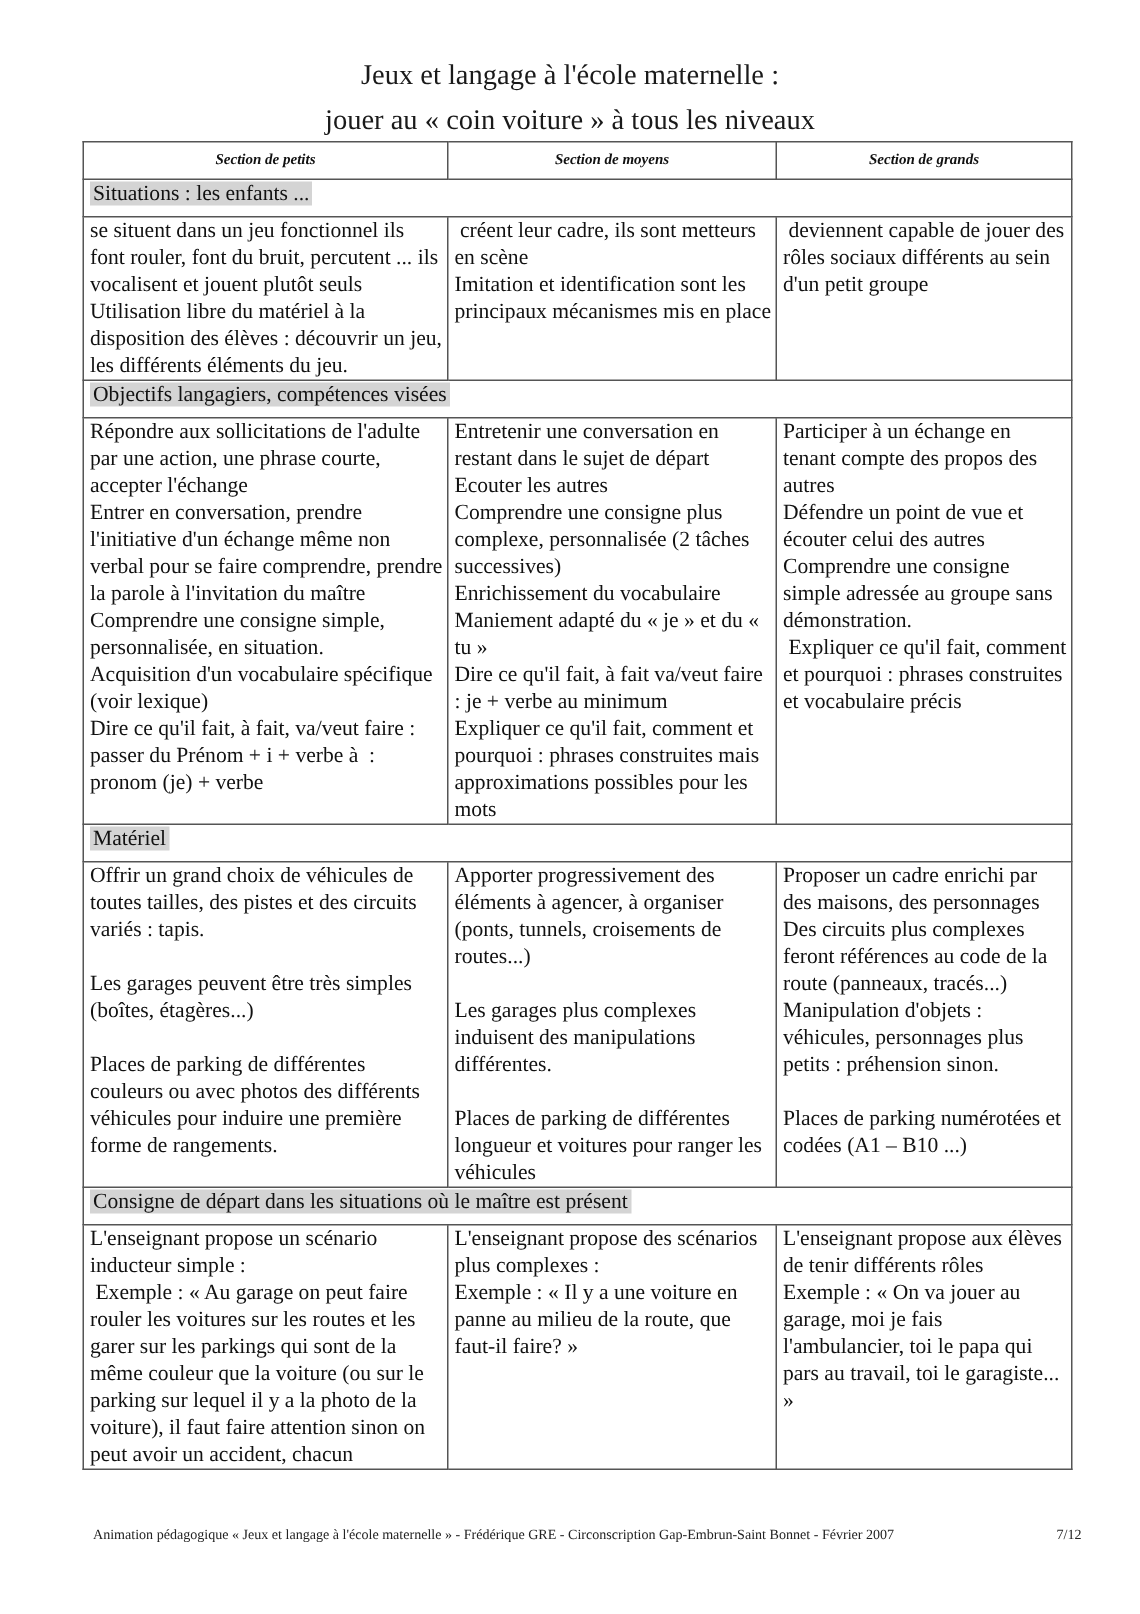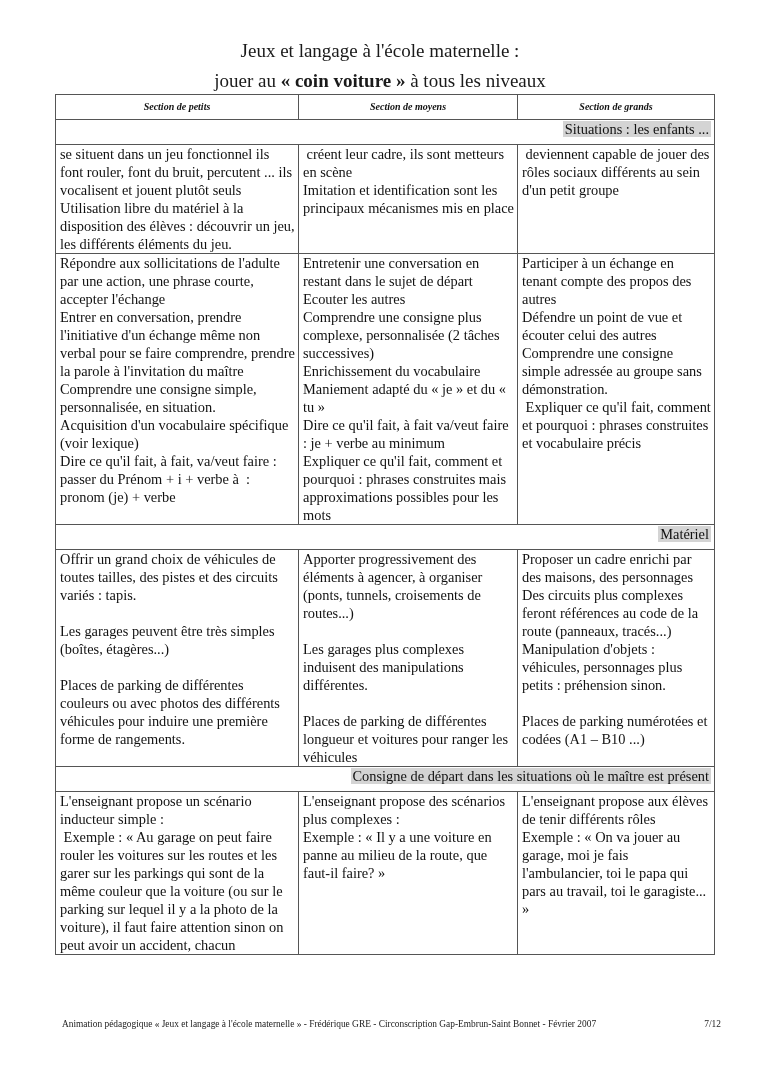--- a/index.html
+++ b/index.html
@@ -2,28 +2,28 @@
 <html><head>
 <meta charset="utf-8">
 <style>
   html, body { margin: 0; padding: 0; background: #ffffff; }
   body { width: 760px; height: 1076px; position: relative; overflow: hidden;
          font-family: "Liberation Serif", "DejaVu Serif", serif; color: #111; }
   .title { position: absolute; left: 0; width: 760px; text-align: center;
            font-size: 19px; line-height: 30px; color: #1a1a1a; }
   .title.l1 { top: 36px; }
   .title.l2 { top: 66px; }
-  .title b { font-weight: bold; }
+  .title b { font-weight: normal; }
   table.grid { position: absolute; left: 55px; top: 94px; width: 659px;
                border-collapse: collapse; table-layout: fixed; }
   table.grid td, table.grid th { border: 1.3px solid #555; vertical-align: top;
                padding: 0 3px 0 4px; font-size: 14.4px; line-height: 18px; }
   table.grid th { font-weight: bold; font-style: italic; text-align: center;
                font-size: 10px; height: 24px; vertical-align: middle; padding: 0; }
-  td.section { text-align: right; height: 24px; vertical-align: middle; padding: 0; }
+  td.section { text-align: left; height: 24px; vertical-align: middle; padding: 0; }
   td.section span { background: #d4d4d4; padding: 0 2px; font-size: 14.4px; }
   .cell-line { display: block; white-space: pre-wrap; }
   .blank { display: block; height: 18px; }
   .footer { position: absolute; top: 1019px; left: 62px; width: 660px;
             font-size: 9.4px; color: #222; white-space: nowrap; }
   .footer .page { position: absolute; right: 1px; top: 0; }
 </style>
 </head>
 <body>
 
@@ -52,20 +52,23 @@
           <span class="cell-line">se situent dans un jeu fonctionnel ils font rouler, font du bruit, percutent ... ils vocalisent et jouent plutôt seuls</span>
           <span class="cell-line">Utilisation libre du matériel à la disposition des élèves : découvrir un jeu, les différents éléments du jeu.</span>
         </td>
         <td>
           <span class="cell-line"> créent leur cadre, ils sont metteurs en scène</span>
           <span class="cell-line">Imitation et identification sont les principaux mécanismes mis en place</span>
         </td>
         <td>
           <span class="cell-line"> deviennent capable de jouer des rôles sociaux différents au sein d'un petit groupe</span>
         </td>
+      </tr>
+      <tr>
+        <td class="section" colspan="3"><span>Objectifs langagiers, compétences visées</span></td>
       </tr>
       <tr>
         <td>
           <span class="cell-line">Répondre aux sollicitations de l'adulte par une action, une phrase courte, accepter l'échange</span>
           <span class="cell-line">Entrer en conversation, prendre l'initiative d'un échange même non verbal pour se faire comprendre, prendre la parole à l'invitation du maître</span>
           <span class="cell-line">Comprendre une consigne simple, personnalisée, en situation.</span>
           <span class="cell-line">Acquisition d'un vocabulaire spécifique (voir lexique)</span>
           <span class="cell-line">Dire ce qu'il fait, à fait, va/veut faire : passer du Prénom + i + verbe à  : pronom (je) + verbe</span>
         </td>
         <td>

